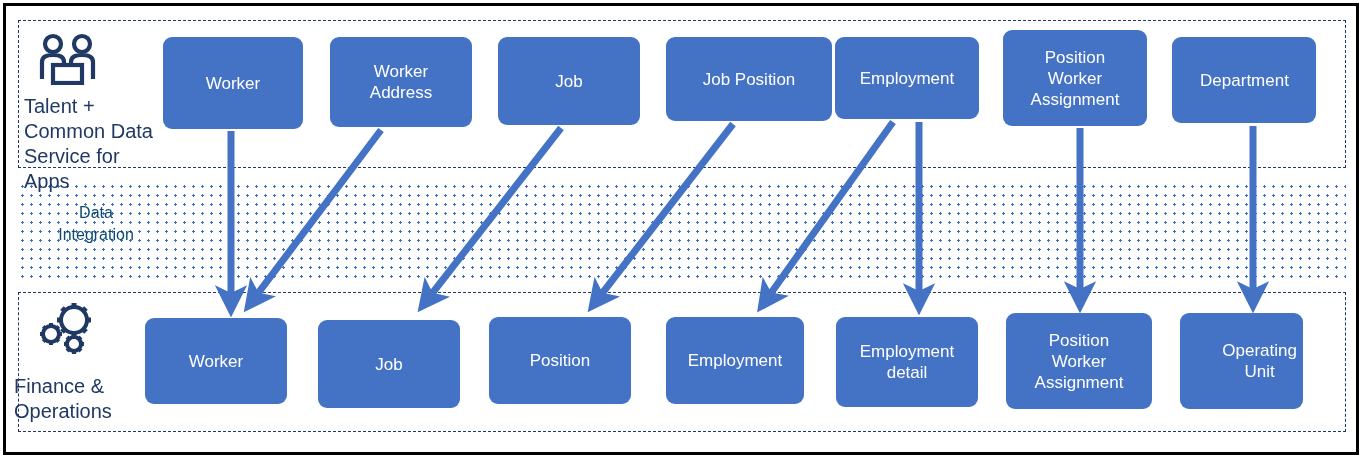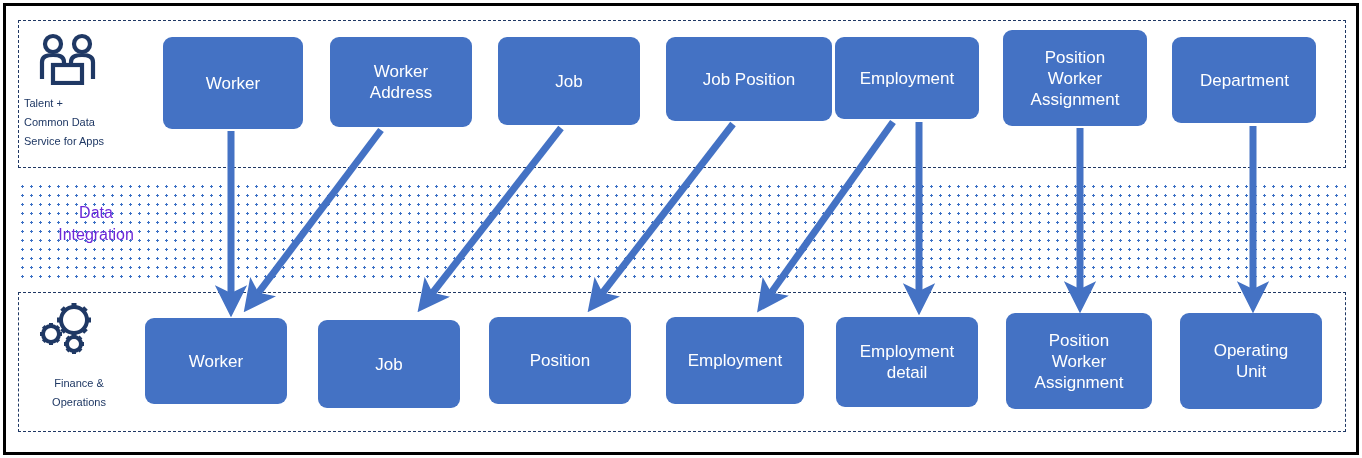--- a/index.html
+++ b/index.html
@@ -62,45 +62,45 @@
     background-color: #ffffff;
     background-image: radial-gradient(#3A6FC4 1px, transparent 1.2px);
     background-size: 9px 9px;
     background-position: 0 0;
   }
 
   
   .side-label {
     position: absolute;
     color: #1F3864;
-    font-size: 11px;
-    line-height: 19px;
+    font-size: 20px;
+    line-height: 25px;
     text-align: center;
     white-space: pre-line;
   }
   .side-label-talent {
     left: 24px;
     top: 94px;
     width: 140px;
     text-align: left;
   }
   .side-label-integration {
     left: 26px;
     top: 202px;
     width: 140px;
     text-align: center;
-    color: #6d28d9;
+    color: #0c4a6e;
     font-size: 16px;
     line-height: 22px;
   }
   .side-label-fo {
     left: 14px;
     top: 374px;
     width: 130px;
-    text-align: center;
+    text-align: left;
   }
 
   .side-icon {
     position: absolute;
   }
   .icon-people { left: 38px; top: 33px; }
   .icon-gears  { left: 38px; top: 300px; }
 
   
   .node {
@@ -229,17 +229,17 @@
   <div>
       <div class="node" style="left: 145px; top: 318px; width: 142px; height: 86px;"><span>Worker</span></div>
       <div class="node" style="left: 318px; top: 320px; width: 142px; height: 88px;"><span>Job</span></div>
       <div class="node" style="left: 489px; top: 317px; width: 142px; height: 87px;"><span>Position</span></div>
       <div class="node" style="left: 666px; top: 317px; width: 138px; height: 87px;"><span>Employment</span></div>
       <div class="node" style="left: 836px; top: 317px; width: 142px; height: 90px;"><span>Employment
 detail</span></div>
       <div class="node" style="left: 1006px; top: 313px; width: 146px; height: 96px;"><span>Position
 Worker
 Assignment</span></div>
-      <div class="node" style="left: 1180px; top: 313px; width: 142px; height: 96px;"><span>Operating
+      <div class="node" style="left: 1180px; top: 313px; width: 123px; height: 96px; justify-content: flex-end;"><span>Operating
 Unit</span></div>
     </div>
 
 </div>
 
 </body></html>

